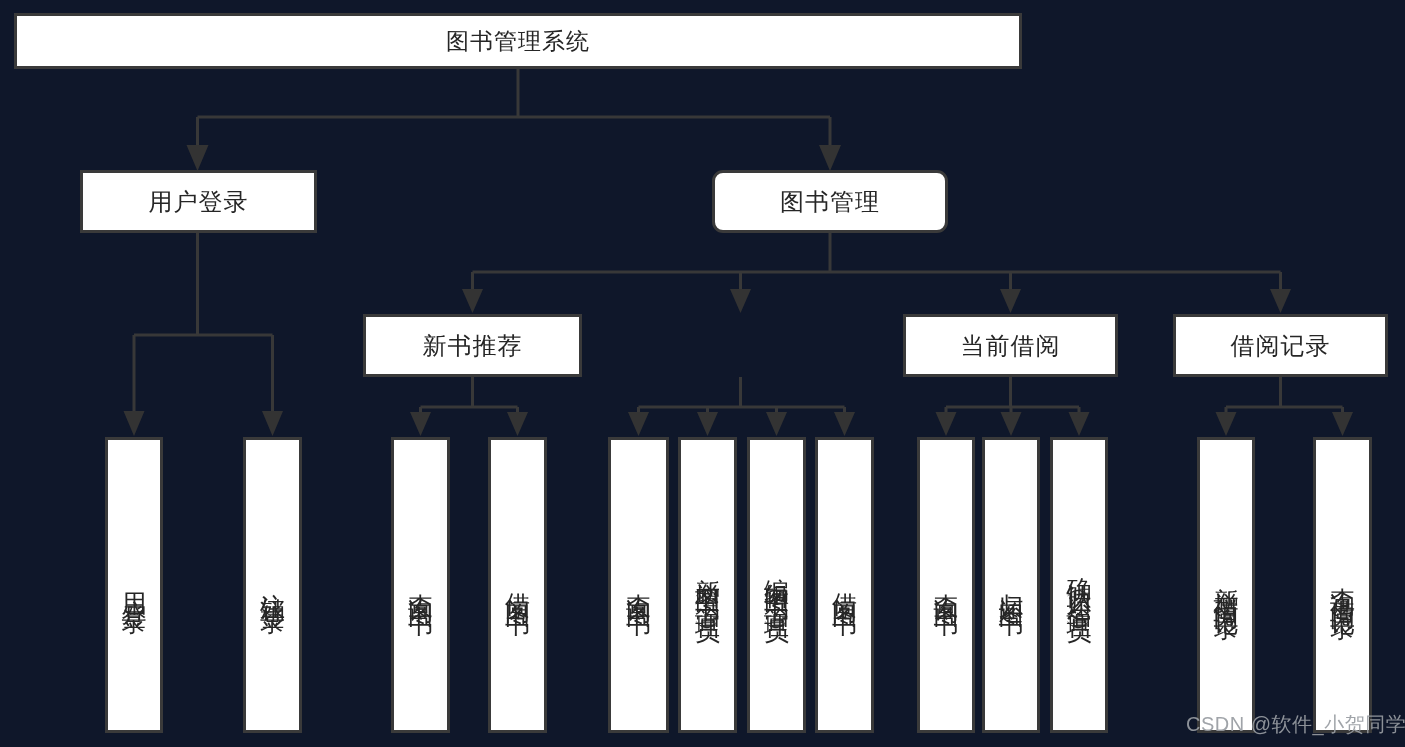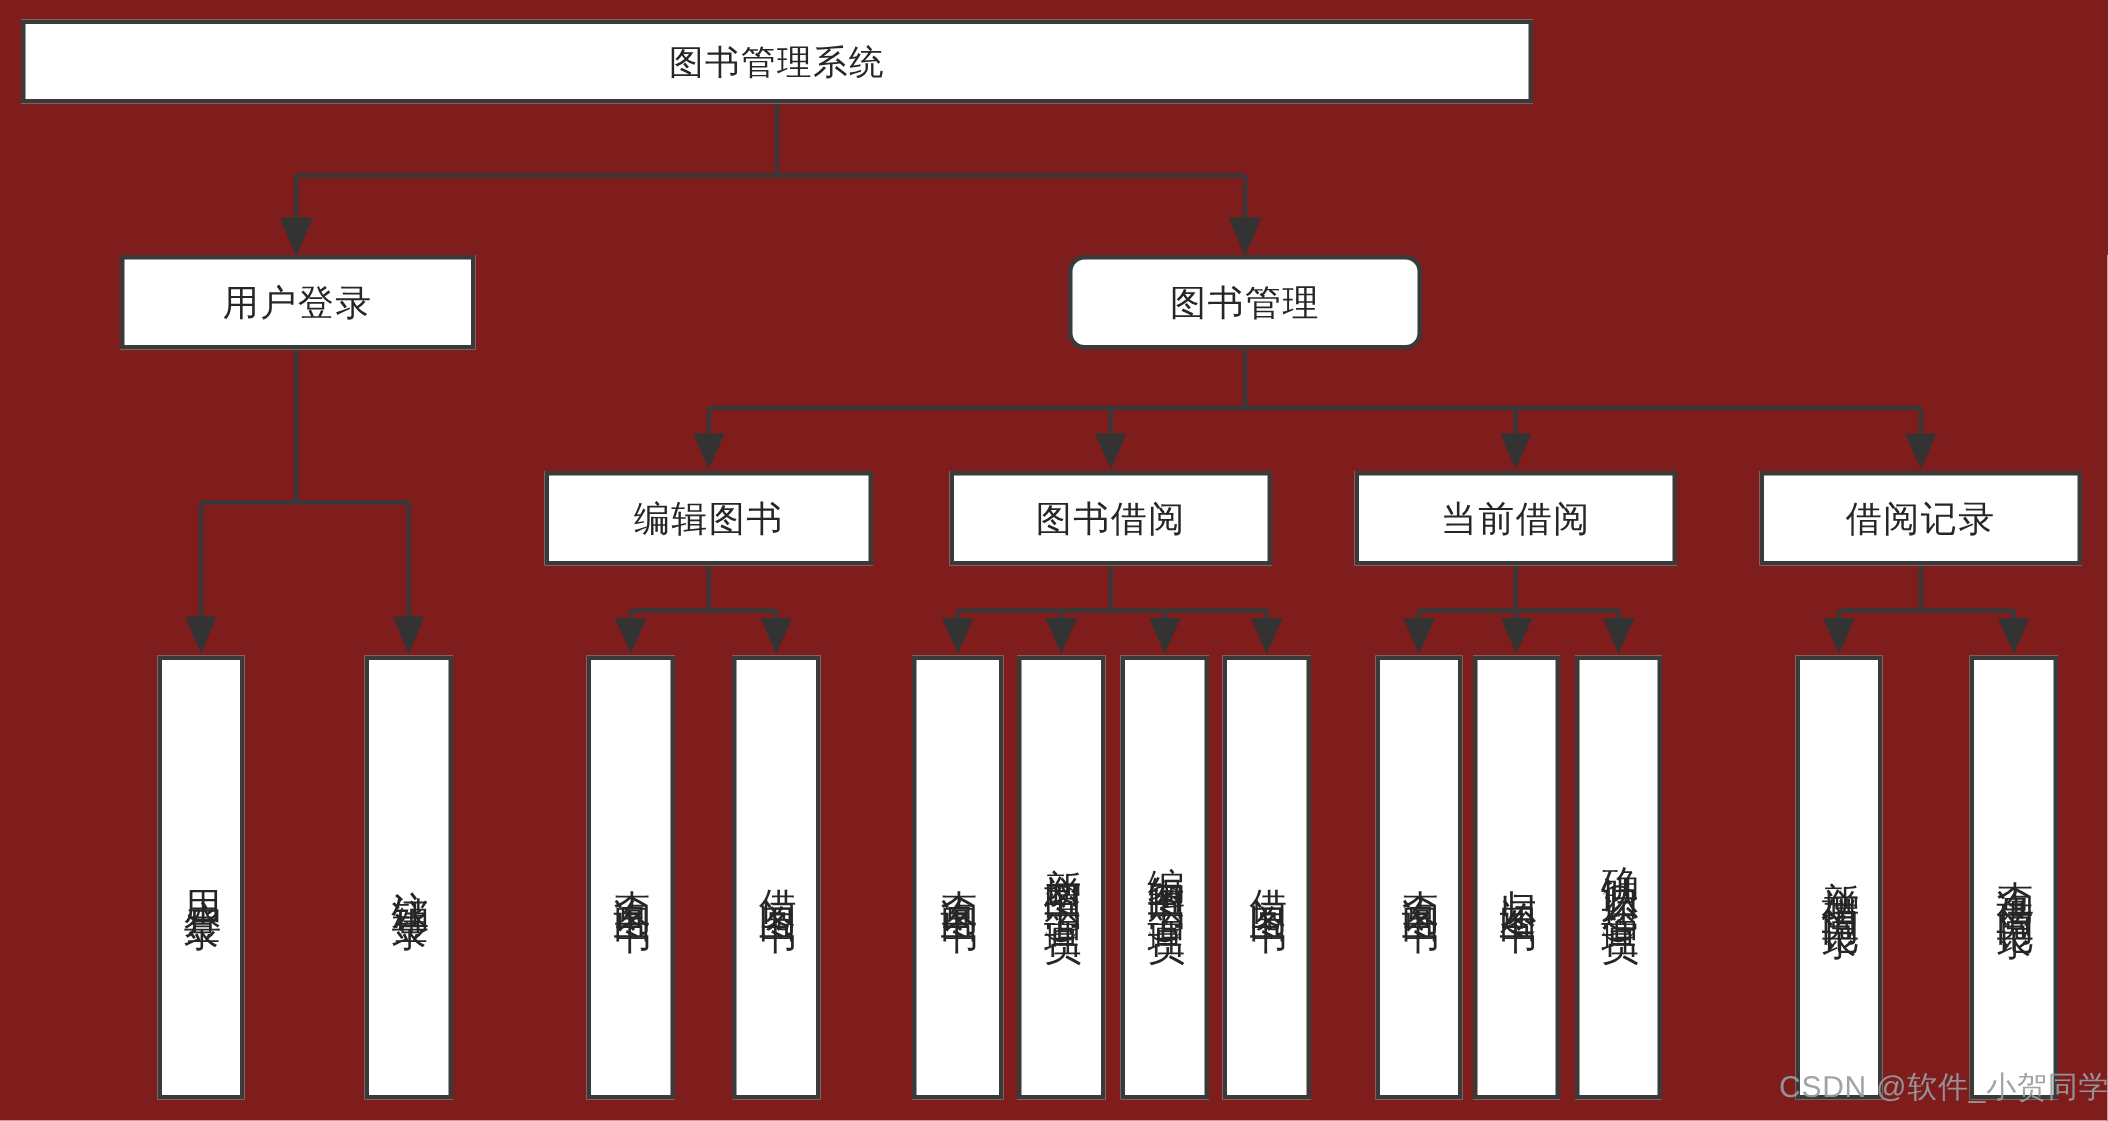--- a/index.html
+++ b/index.html
@@ -1,17 +1,17 @@
 <!DOCTYPE html>
 <html><head>
 <meta charset="utf-8">
 <style>
   html,body{margin:0;padding:0;background:#ffffff;}
   .canvas{
-    position:relative;width:1405px;height:747px;background:#7f1d1d;
+    position:relative;width:1405px;height:747px;background:#0f172a;
     font-family:"Liberation Sans",sans-serif;color:#262626;overflow:hidden;
   }
   .box{
     position:absolute;background:#ffffff;border:3px solid #3a3a3a;
     box-sizing:border-box;display:flex;align-items:center;justify-content:center;
     z-index:2;text-align:center;
   }
   .box.h{font-size:24px;letter-spacing:1px;white-space:nowrap;}
   .box.root-box{font-size:23px;}
   .box.v{
@@ -81,22 +81,21 @@
       <polygon points="1215.5,412 1236.5,412 1226,436"></polygon>
       <polygon points="1332,412 1353,412 1342.5,436"></polygon>
     </g>
   </svg>
 
   <div class="box h root-box" style="left:14px;top:13px;width:1008px;height:56px;">图书管理系统</div>
 
   <div class="box h" style="left:80px;top:170px;width:237px;height:63px;">用户登录</div>
   <div class="box h" style="left:712px;top:170px;width:236px;height:63px;border-radius:11px;">图书管理</div>
 
-  <div class="box h" style="left:363px;top:314px;width:219px;height:63px;">编辑图书</div>
-  <div class="box h" style="left:633px;top:314px;width:215px;height:63px;">图书借阅</div>
+  <div class="box h" style="left:363px;top:314px;width:219px;height:63px;">新书推荐</div>
   <div class="box h" style="left:1173px;top:314px;width:215px;height:63px;">借阅记录</div>
   <div class="box h" style="left:903px;top:314px;width:215px;height:63px;">当前借阅</div>
 
   <div class="box v" style="left:105px;top:437px;width:58px;height:296px;">用户登录</div>
   <div class="box v" style="left:243px;top:437px;width:59px;height:296px;">注销登录</div>
 
   <div class="box v" style="left:391px;top:437px;width:59px;height:296px;">查询图书</div>
   <div class="box v" style="left:488px;top:437px;width:59px;height:296px;">借阅图书</div>
 
   <div class="box v" style="left:608px;top:437px;width:61px;height:296px;">查询图书</div>

